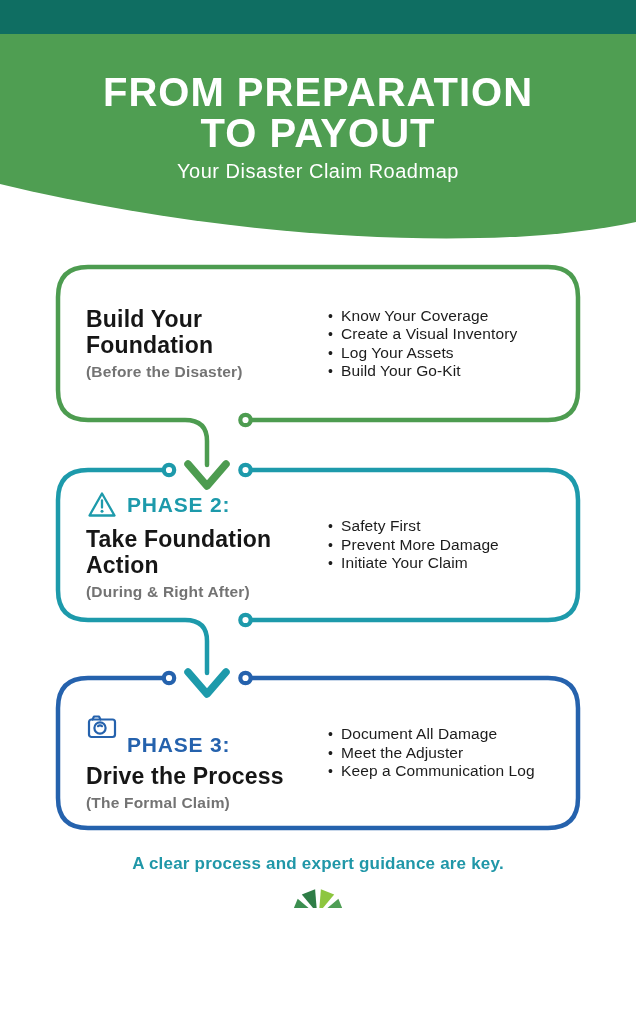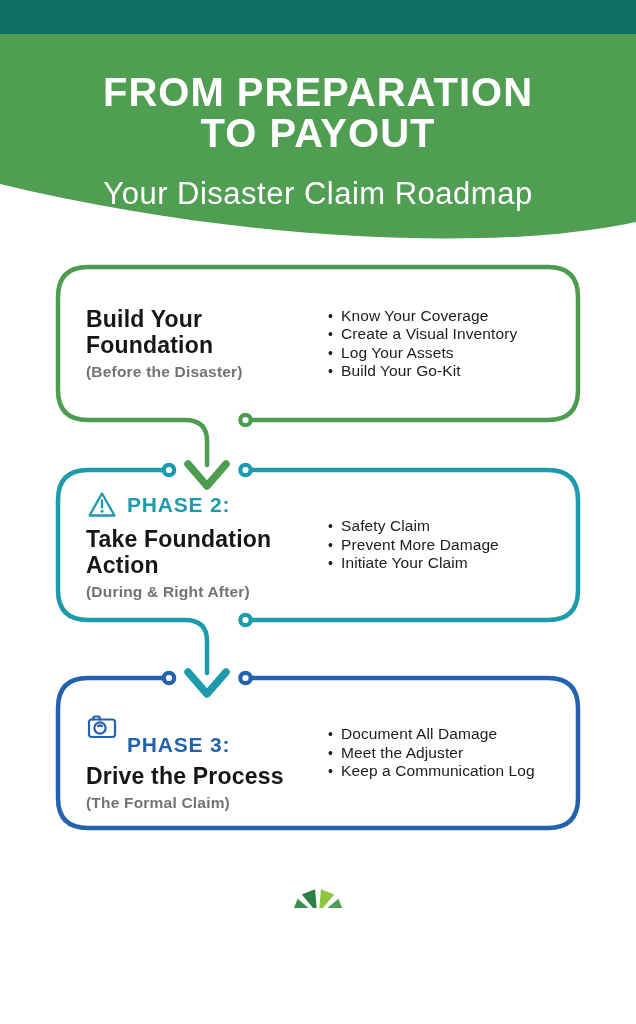--- a/index.html
+++ b/index.html
@@ -7,21 +7,21 @@
     position:relative;width:636px;height:908px;overflow:hidden;
     background:#ffffff;font-family:"Liberation Sans",sans-serif;
     -webkit-font-smoothing:antialiased;
   }
   
   .top-bar{position:absolute;left:0;top:0;width:636px;height:34px;background:#0f6e62;}
   .header-green{position:absolute;left:0;top:34px;width:636px;height:146px;background:#4f9e52;}
   .header-curve{position:absolute;left:0;top:180px;width:636px;height:68px;display:block;}
   .header-text{position:absolute;left:0;top:72px;width:636px;text-align:center;color:#ffffff;z-index:3;}
   .header-title{font-size:40px;line-height:41px;font-weight:800;letter-spacing:1px;}
-  .header-subtitle{margin-top:22px;font-size:31px;font-weight:400;letter-spacing:0.5px;}
+  .header-subtitle{margin-top:6px;font-size:20px;font-weight:400;letter-spacing:0.5px;}
   
   .lines{position:absolute;left:0;top:0;width:636px;height:1024px;z-index:1;pointer-events:none;}
   
   .card-content{
     position:absolute;left:58px;width:520px;box-sizing:border-box;
     display:flex;align-items:center;padding:0 14px 0 28px;z-index:2;
   }
   .card1{top:267px;height:153px;}
   .card2{top:470px;height:150px;}
   .card3{top:678px;height:150px;}
@@ -138,21 +138,21 @@
         </svg>
         <span class="phase-label accent-2">PHASE 2:</span>
       </div>
       <div class="card-title">Take Foundation Action</div>
       <div class="card-timeframe">(During &amp; Right After)</div>
     </div>
     <div class="right-col">
       <ul class="bullet-list">
         <li>
             <span class="bullet-dot">•</span>
-            <span>Safety Claim</span>
+            <span>Safety First</span>
           </li>
         <li>
             <span class="bullet-dot">•</span>
             <span>Prevent More Damage</span>
           </li>
         <li>
             <span class="bullet-dot">•</span>
             <span>Initiate Your Claim</span>
           </li>
       </ul>
@@ -186,20 +186,21 @@
             <span>Meet the Adjuster</span>
           </li>
         <li>
             <span class="bullet-dot">•</span>
             <span>Keep a Communication Log</span>
           </li>
       </ul>
     </div>
   </div>
 
+  <div class="tagline">A clear process and expert guidance are key.</div>
 
   <svg class="logo-mark" viewBox="0 0 56 56">
     <polygon points="27,26.7 11.8,8.6 25.1,3.2" fill="#2e7d46"></polygon>
     <polygon points="29,26.7 30.9,3.2 44.2,8.6" fill="#8dc63f"></polygon>
     <polygon points="30.3,28 48.4,12.8 53.8,26.1" fill="#4f9e55"></polygon>
     <polygon points="30.3,30 53.8,31.9 48.3,45.2" fill="#1e8a66"></polygon>
     <polygon points="29,31.3 44.2,49.3 30.9,54.8" fill="#29a5a0"></polygon>
     <polygon points="27,31.3 25.1,54.8 11.8,49.3" fill="#1d93a5"></polygon>
     <polygon points="25.7,30 7.7,45.2 2.2,31.9" fill="#0f6e62"></polygon>
     <polygon points="25.7,28 2.2,26.1 7.7,12.8" fill="#3c8f50"></polygon>

